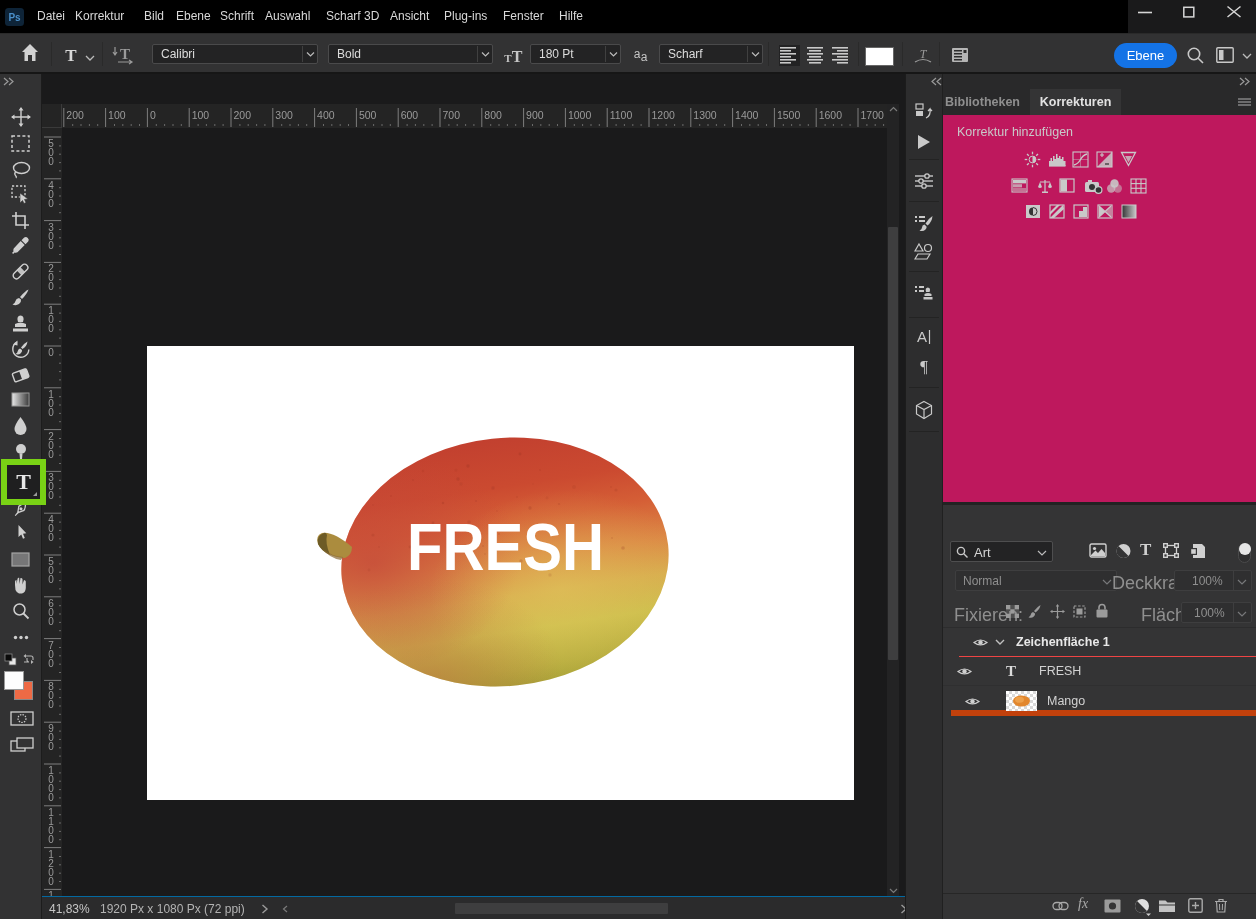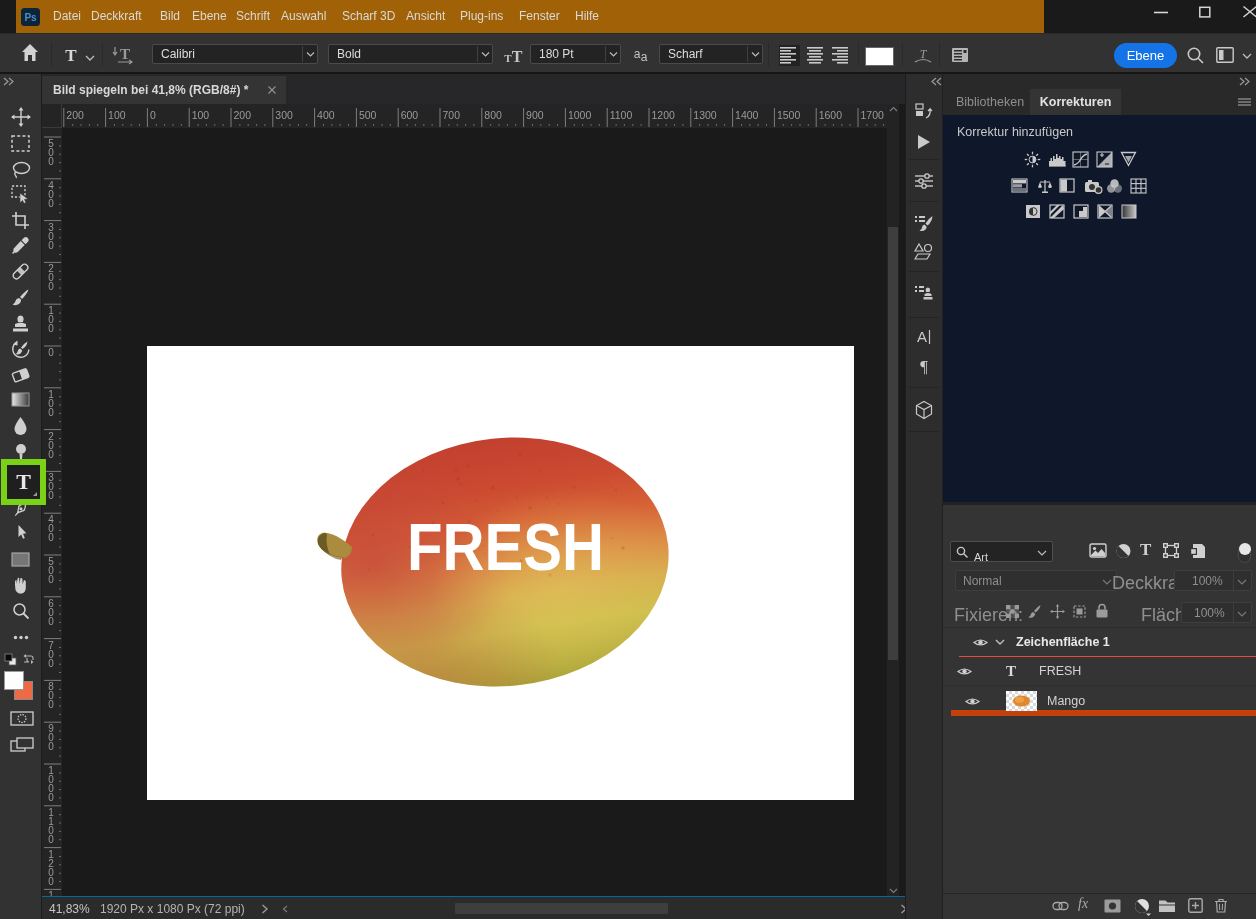--- a/index.html
+++ b/index.html
@@ -1,16 +1,16 @@
 <!DOCTYPE html>
 <html><head><meta charset="utf-8"><style>
 *{margin:0;padding:0;box-sizing:border-box}
 html,body{width:1256px;height:919px;overflow:hidden;background:#1a1a1b}
 #app{position:absolute;top:0;left:0;width:1256px;height:919px;font-family:"Liberation Sans",sans-serif;background:#1a1a1b;color:#d6d6d6}
-#menubar{position:absolute;top:0;left:16px;width:1028px;height:33px;background:#a16207}
+#menubar{position:absolute;top:0;left:0;width:1128px;height:33px;background:#000000}
 #menubar .mi{position:absolute;top:0;height:33px;line-height:33px;font-size:12px;color:#d9d9d9}
 #optbar{position:absolute;top:33px;left:0;width:1256px;height:41px;background:#323233;border-top:1px solid #2a2a2a;border-bottom:2px solid #161616}
 .field{position:absolute;top:10px;height:20px;background:#232324;border:1px solid #4a4a4b;border-radius:2px;font-size:12px;color:#dcdcdc}
 .field .tx{position:absolute;left:8px;top:2px}
 .field .chev{position:absolute;right:0;top:1px;width:15px;height:16px;color:#bbb}
 .sep{position:absolute;top:8px;width:1px;height:24px;background:#2a2a2a}
 #toolbar{position:absolute;top:74px;left:0;width:42px;height:845px;background:#323233;border-right:1px solid #1c1c1c}
 .tool{position:absolute;left:0;width:41px;height:26px;display:flex;align-items:center;justify-content:center}
 #tabrow{position:absolute;top:74px;left:42px;width:863px;height:30px;background:#27272a}
 #doctab{position:absolute;top:2px;left:0;width:244px;height:28px;background:#343435;font-size:12px;font-weight:bold;color:#d8d8d8;line-height:28px}
@@ -23,39 +23,39 @@
 #vsb .thumb{position:absolute;left:1px;top:123px;width:10px;height:433px;background:#3e3e3f;border-radius:1px}
 #statusbar{position:absolute;top:896px;left:42px;width:863px;height:23px;background:#2b2b2c;font-size:11.5px;color:#c6c6c6;border-top:1px solid #0369a1}
 #hsb{position:absolute;left:413px;top:6px;width:213px;height:11px;background:#3e3e3f;border-radius:1px}
 #rstrip{position:absolute;top:74px;left:905px;width:38px;height:845px;background:#2d2d2e;border-left:1px solid #1c1c1c;border-right:1px solid #202020}
 .rsicon{position:absolute;left:0;width:36px;height:30px;display:flex;align-items:center;justify-content:center}
 .rsep{position:absolute;left:3px;width:30px;height:1px;background:#232323}
 #panels{position:absolute;top:74px;left:943px;width:313px;height:845px;background:#343435}
 #ptop1{position:absolute;top:0;left:0;width:313px;height:15px;background:#29292a}
 #ptabs1{position:absolute;top:15px;left:0;width:313px;height:26px;background:#29292a}
 .ptab{position:absolute;top:0;height:26px;font-size:12.5px;line-height:26px}
-#kbody{position:absolute;top:41px;left:0;width:313px;height:387px;background:#0f172a}
+#kbody{position:absolute;top:41px;left:0;width:313px;height:387px;background:#be185d}
 #pseam{position:absolute;top:428px;left:0;width:313px;height:3px;background:#222}
 #ptabs2{position:absolute;top:431px;left:0;width:313px;height:26px;background:#29292a}
 #ebody{position:absolute;top:457px;left:0;width:313px;height:362px;background:#343435}
 #ebot{position:absolute;top:819px;left:0;width:313px;height:26px;background:#343435;border-top:1px solid #262626}
 .combo{position:absolute;background:#2f2f30;border:1px solid #3e3e3f;border-radius:2px;font-size:12px;color:#8f8f8f}
 .glabel{position:absolute;font-size:18px;color:#8f8f8f}
 svg{display:block}
 .icon{position:absolute}
 </style></head>
 <body>
 <div id="app">
 <div id="menubar">
 <svg class="icon" style="left:5px;top:8px" width="19" height="18">
         <rect x="0" y="0" width="19" height="18" rx="3.5" fill="#0e2438"></rect>
         <text x="9.5" y="13" font-size="10" font-weight="bold" fill="#4a8fc9" text-anchor="middle" font-family="Liberation Sans">Ps</text>
       </svg>
 <div class="mi" style="left:37px">Datei</div>
-<div class="mi" style="left:75px">Deckkraft</div>
+<div class="mi" style="left:75px">Korrektur</div>
 <div class="mi" style="left:144px">Bild</div>
 <div class="mi" style="left:176px">Ebene</div>
 <div class="mi" style="left:220px">Schrift</div>
 <div class="mi" style="left:265px">Auswahl</div>
 <div class="mi" style="left:326px">Scharf</div>
 <div class="mi" style="left:364px">3D</div>
 <div class="mi" style="left:390px">Ansicht</div>
 <div class="mi" style="left:444px">Plug-ins</div>
 <div class="mi" style="left:503px">Fenster</div>
 <div class="mi" style="left:559px">Hilfe</div>
@@ -322,26 +322,20 @@
 <div class="icon" style="left:14px;top:607px;width:19px;height:19px;background:#ee6a45;border:1px solid #888;z-index:2"></div>
 <div class="icon" style="left:4px;top:597px;width:20px;height:19px;background:#fdfdfd;border:1px solid #999;z-index:3"></div>
 <svg class="icon" style="left:10px;top:637px" width="24" height="15">
         <rect x="1" y="1" width="22" height="13" fill="none" stroke="#cfcfcf" stroke-width="1.3"></rect>
         <circle cx="12" cy="7.5" r="4" fill="none" stroke="#cfcfcf" stroke-width="1.2" stroke-dasharray="1.5 1.2"></circle>
       </svg>
 <svg class="icon" style="left:10px;top:663px" width="24" height="16">
         <rect x="1" y="4" width="14" height="10" fill="none" stroke="#cfcfcf" stroke-width="1.3"></rect>
         <rect x="7" y="1" width="16" height="10" fill="#323233" stroke="#cfcfcf" stroke-width="1.3"></rect>
       </svg>
-</div>
-<div id="tabrow">
-<div id="doctab"><span style="margin-left:11px">Bild spiegeln bei 41,8% (RGB/8#) *</span>
-<svg style="position:absolute;left:225px;top:9px" width="10" height="10">
-          <path d="M1.5 1.5 L8.5 8.5 M8.5 1.5 L1.5 8.5" stroke="#8f8f8f" stroke-width="1.2"></path>
-        </svg></div>
 </div>
 <div id="hruler">
       <svg width="845" height="24">
         <rect width="845" height="24" fill="#242424"></rect>
         <line x1="-20.0" y1="4" x2="-20.0" y2="23" stroke="#7e7e7e" stroke-width="1"></line>
         <text x="-17.5" y="15" font-size="10.5" fill="#9a9a9a" font-family="Liberation Sans">300</text>
         <rect x="-11.6" y="20" width="1" height="2" fill="#6a6a6a"></rect>
         <rect x="-3.3" y="20" width="1" height="2" fill="#6a6a6a"></rect>
         <rect x="5.1" y="20" width="1" height="2" fill="#6a6a6a"></rect>
         <rect x="13.4" y="20" width="1" height="2" fill="#6a6a6a"></rect>
@@ -816,21 +810,21 @@
         </svg>
       </div>
       <div class="rsep" style="top:357px"></div>
     </div>
 <div id="panels">
 <div id="ptop1"></div>
 <svg class="icon" style="left:296px;top:3px;z-index:9" width="12" height="9">
         <path d="M1 1 L5 4.5 L1 8 M6 1 L10 4.5 L6 8" stroke="#9a9a9a" stroke-width="1.2" fill="none"></path>
       </svg>
 <div id="ptabs1">
-<div class="ptab" style="left:13px;color:#8f8f8f;font-weight:normal">Bibliotheken</div>
+<div class="ptab" style="left:2px;color:#8f8f8f;font-weight:bold">Bibliotheken</div>
 <div class="ptab" style="left:87px;width:91px;background:#343435;color:#e2e2e2;font-weight:bold;text-align:center">Korrekturen</div>
 <svg class="icon" style="left:295px;top:9px" width="13" height="9">
           <path d="M0 1 L13 1 M0 4 L13 4 M0 7 L13 7" stroke="#b0b0b0" stroke-width="1.2"></path>
         </svg>
 </div>
 <div id="kbody">
         <div style="position:absolute;left:14px;top:10px;font-size:12.5px;color:#c9c9c9">Korrektur hinzufügen</div>
         <div class="icon" style="left:81px;top:36px">
           <svg width="17" height="17">
             <circle cx="8.5" cy="8.5" r="3.4" fill="none" stroke="#c9c9c9" stroke-width="1"></circle>
@@ -962,21 +956,21 @@
           </svg>
         </div>
       </div>
 <div id="pseam"></div>
 <div id="ebody">
         <div style="position:absolute;left:7px;top:10px;width:103px;height:21px;background:#232324;border:1px solid #4e4e4f;border-radius:2px">
           <svg style="position:absolute;left:5px;top:4px" width="13" height="13">
             <circle cx="5" cy="5" r="3.6" fill="none" stroke="#c9c9c9" stroke-width="1.4"></circle>
             <line x1="7.8" y1="7.8" x2="11.5" y2="11.5" stroke="#c9c9c9" stroke-width="1.4"></line>
           </svg>
-          <span style="position:absolute;left:23px;top:9px;font-size:11px;color:#d6d6d6">Art</span>
+          <span style="position:absolute;left:23px;top:3px;font-size:13px;color:#d6d6d6">Art</span>
           <svg style="position:absolute;right:5px;top:8px" width="10" height="7">
             <path d="M1 1 L5 5 L9 1" stroke="#bbb" stroke-width="1.2" fill="none"></path>
           </svg>
         </div>
         <svg class="icon" style="left:146px;top:12px" width="18" height="16">
           <rect x="1" y="1" width="16" height="13" rx="1.5" fill="none" stroke="#d0d0d0" stroke-width="1.4"></rect>
           <circle cx="5.5" cy="5.5" r="1.6" fill="#d0d0d0"></circle>
           <path d="M2 12 L6.5 7.5 L9 10 L12.5 6 L16 10 L16 13 L2 13 Z" fill="#d0d0d0"></path>
         </svg>
         <svg class="icon" style="left:172px;top:12px" width="17" height="17">

